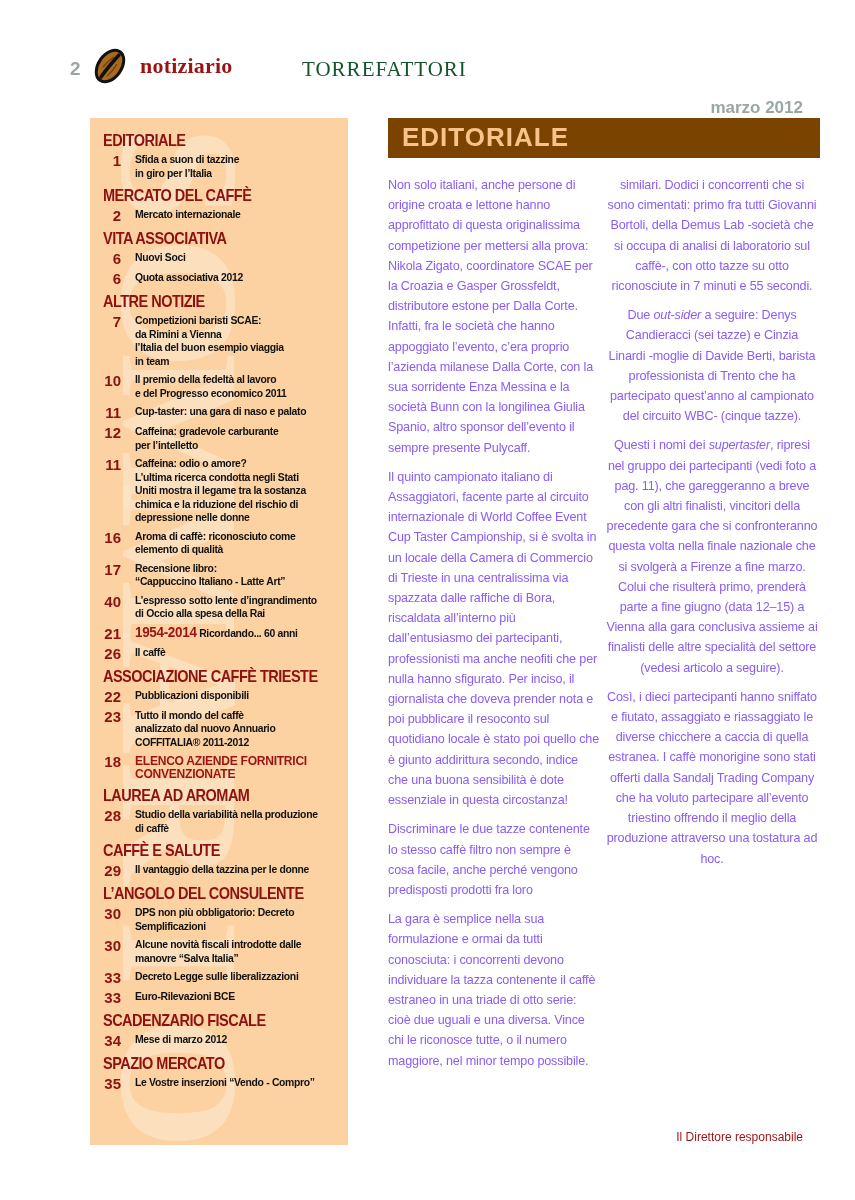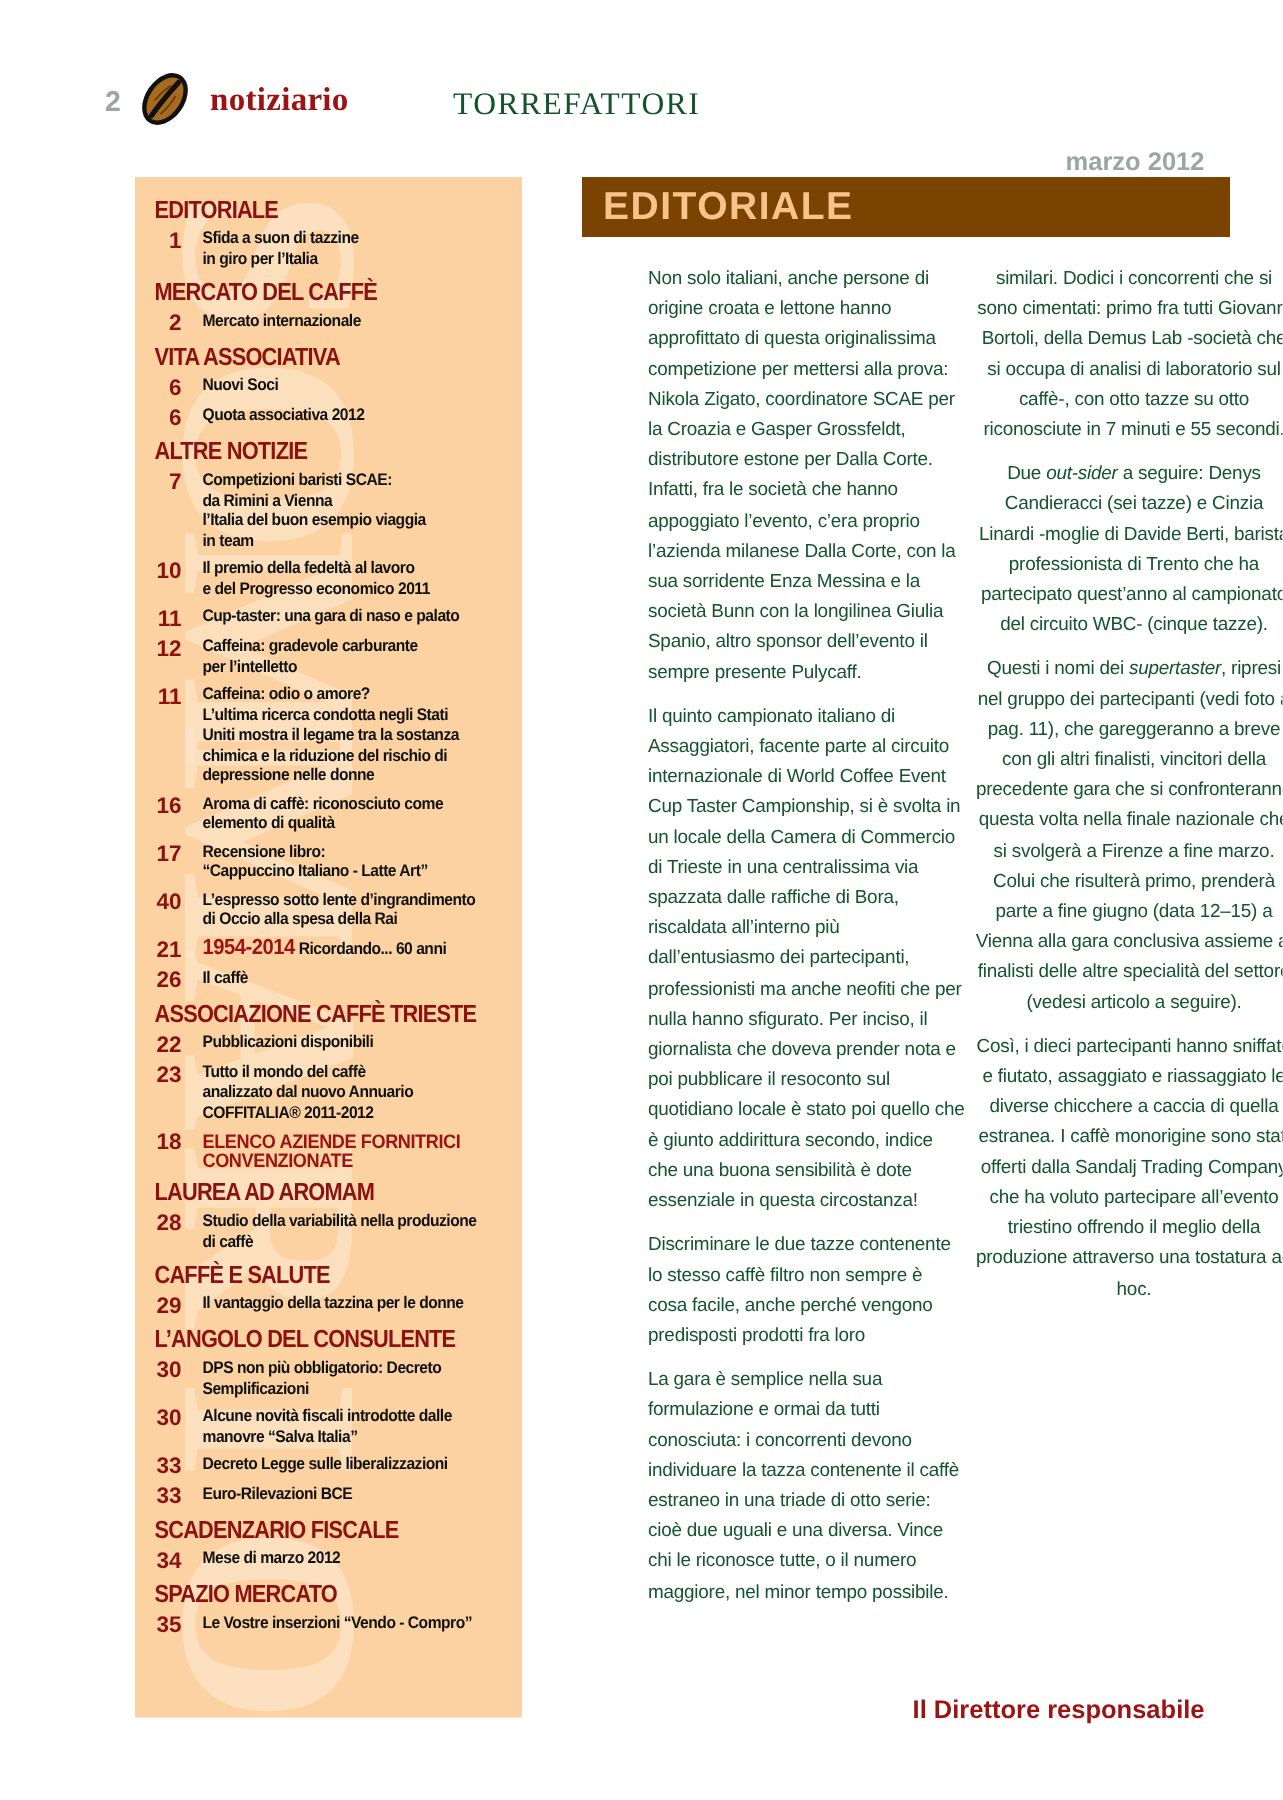--- a/index.html
+++ b/index.html
@@ -24,25 +24,25 @@
   .num { width: 32px; text-align: right; padding-right: 14px; font-weight: bold; font-size: 15px; color: #8c1111; line-height: 15px; flex-shrink: 0; }
   .txt { font-weight: bold; font-size: 11.2px; color: #111; letter-spacing: -0.35px; transform: scaleX(0.93); transform-origin: left; white-space: pre-line; width: 230px; }
   .txt.red { color: #9b1313; font-size: 13px; line-height: 13px; letter-spacing: -0.3px; }
   .txt .hl { color: #9b1313; font-size: 14.5px; }
 
   
   .banner { position: absolute; left: 388px; top: 118px; width: 432px; height: 40px; background: #7a4400; }
   .banner-title { position: absolute; left: 14px; top: 4px; font-family: "Liberation Sans", sans-serif; font-weight: bold; font-size: 26px; color: #f6c48a; letter-spacing: 1px; }
 
   
-  .col { position: absolute; top: 175px; width: 212px; font-family: "Liberation Sans", sans-serif; font-size: 12.6px; line-height: 20.2px; color: #14532d; letter-spacing: -0.15px; margin-left: 44px; }
+  .col { position: absolute; top: 175px; width: 212px; font-family: "Liberation Sans", sans-serif; font-size: 12.6px; line-height: 20.2px; color: #8b5cf6; letter-spacing: -0.15px; }
   .col p { margin-bottom: 9px; }
   .col-left { left: 388px; }
   .col-right { left: 606px; text-align: center; }
-  .signature { position: absolute; right: 52px; top: 1130px; font-family: "Liberation Sans", sans-serif; font-weight: bold; font-size: 17px; color: #9b1313; }
+  .signature { position: absolute; right: 52px; top: 1130px; font-family: "Liberation Sans", sans-serif; font-weight: normal; font-size: 12px; color: #9b1313; }
 </style>
 </head>
 <body>
 
 <div class="header">
   <span class="page-num">2</span>
   <svg class="bean" viewBox="0 0 40 42">
     <ellipse cx="20" cy="21" rx="13" ry="19" transform="rotate(35 20 21)" fill="#111"></ellipse>
     <ellipse cx="20" cy="21" rx="10" ry="16" transform="rotate(35 20 21)" fill="#a86a1f"></ellipse>
     <path d="M11 32 Q18 22 29 10" stroke="#111" stroke-width="3.5" fill="none" stroke-linecap="round"></path>

